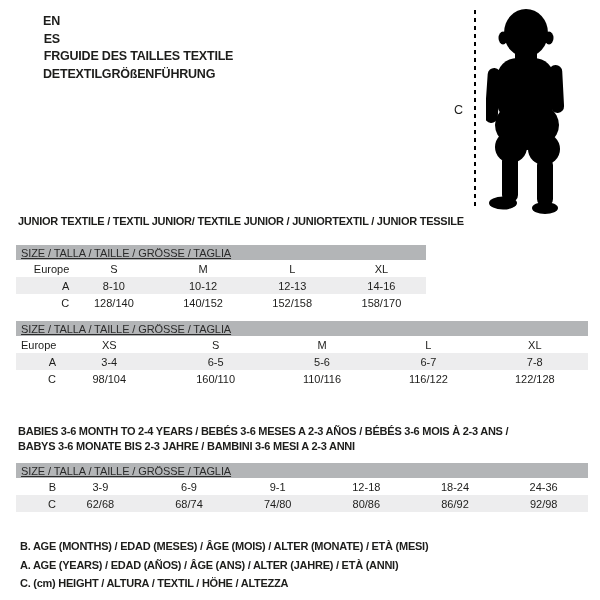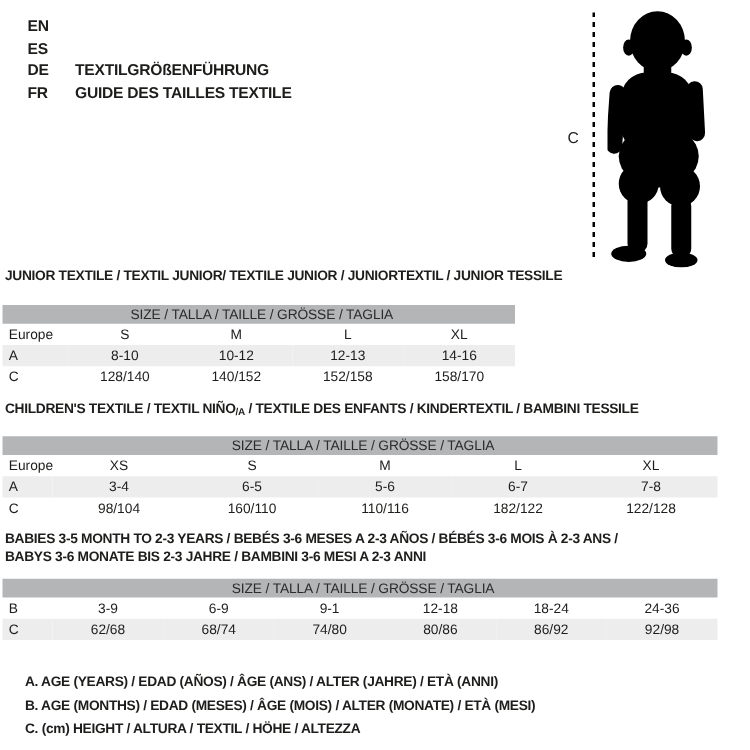--- a/index.html
+++ b/index.html
@@ -12,57 +12,58 @@
   }
   .canvas { position: relative; width: 600px; height: 600px; background: var(--page_bg, #fff); }
 
   
   .lang-block {
     position: absolute; left: 22px; top: 13px;
     font-weight: bold; font-size: 12.5px; line-height: 17.5px;
     letter-spacing: -0.2px;
   }
   .lang-row { display: flex; }
-  .lang-code { width: 38px; flex: 0 0 38px; }
+  .lang-code { width: 38px; flex: 0 0 38px; text-align: right; }
 
   
   .dashed-line {
     position: absolute; left: 474px; top: 10px; width: 2px; height: 197px;
     background: repeating-linear-gradient(180deg, var(--silhouette,#111) 0 4px, transparent 4px 8px);
   }
   .measure-label { position: absolute; left: 454px; top: 103px; font-size: 12.5px; }
   .baby-svg { position: absolute; left: 486px; top: 8px; width: 92px; height: 206px; }
 
   
-  .tbl { position: absolute; left: 2px; }
+  .tbl { position: absolute; left: 16px; }
   .tbl.t1 { top: 215px; width: 410px; }
   .tbl.t2 { top: 321px; width: 572px; }
   .tbl.t3 { top: 424px; width: 572px; }
   .tbl-title {
     font-weight: bold; font-size: 11px; line-height: 13px;
     letter-spacing: -0.25px; margin-left: 2px; white-space: nowrap;
   }
   .t1 .tbl-title { margin-bottom: 14px; }
   .t2 .tbl-title { margin-bottom: 13px; }
   .t3 .tbl-title { line-height: 14.5px; margin-bottom: 10px; }
   .subtxt { font-size: 8px; vertical-align: -2px; }
   .tbl-title2 { white-space: nowrap; }
 
   table.size-table {
     width: 100%; border-collapse: collapse; table-layout: fixed;
     font-size: 11px;
   }
   tr.band th {
     background: var(--band, #b3b5b7);
-    font-weight: normal; text-align: center;
+    font-weight: normal; text-align: left;
     padding: 0 0 0 5px; height: 15px; font-size: 11px; color: #2b2b2b;
     letter-spacing: -0.1px;
+    text-decoration: underline;
   }
   td { text-align: center; padding: 0; height: 17px; font-weight: normal; }
-  td.rowlabel { text-align: left; padding-left: 5px; }
+  td.rowlabel { text-align: right; padding-left: 5px; }
   tr.shaded td { background: var(--row_shaded, #ededee); }
 
   
   .footnotes {
     position: absolute; left: 20px; top: 537px;
     font-weight: bold; font-size: 11px; line-height: 18.5px;
     letter-spacing: -0.25px; white-space: nowrap;
   }
 </style>
 </head>
@@ -71,26 +72,26 @@
 <div class="canvas">
 
   <div class="lang-block">
     <div class="lang-row">
       <span class="lang-code">EN</span>
     </div>
     <div class="lang-row">
       <span class="lang-code">ES</span>
     </div>
     <div class="lang-row">
+      <span class="lang-code">FR</span>
+      <span class="lang-title">GUIDE DES TAILLES TEXTILE</span>
+    </div>
+    <div class="lang-row">
       <span class="lang-code">DE</span>
       <span class="lang-title">TEXTILGRÖßENFÜHRUNG</span>
-    </div>
-    <div class="lang-row">
-      <span class="lang-code">FR</span>
-      <span class="lang-title">GUIDE DES TAILLES TEXTILE</span>
     </div>
   </div>
 
   <div class="dashed-line"></div>
   <span class="measure-label">C</span>
   <svg class="baby-svg" viewBox="0 0 92 206" aria-hidden="true">
     <g fill="#000000">
       <ellipse cx="40" cy="25" rx="22" ry="24"></ellipse>
       <ellipse cx="17" cy="30" rx="4.5" ry="6.5"></ellipse>
       <ellipse cx="63" cy="30" rx="4.5" ry="6.5"></ellipse>
@@ -145,23 +146,20 @@
           <td>128/140</td>
           <td>140/152</td>
           <td>152/158</td>
           <td>158/170</td>
         </tr>
       </tbody>
     </table>
   </section>
 
   <section class="tbl t2">
-    <div class="tbl-title">
-      <span>CHILDREN'S TEXTILE / TEXTIL NIÑO</span><span class="subtxt">/A</span><span> / TEXTILE DES ENFANTS / KINDERTEXTIL / BAMBINI TESSILE</span>
-    </div>
     <table class="size-table">
       <colgroup>
         <col style="width:7%">
           <col style="width:18.6%">
           <col style="width:18.6%">
           <col style="width:18.6%">
           <col style="width:18.6%">
           <col style="width:18.6%">
       </colgroup>
       <thead>
@@ -184,30 +182,30 @@
           <td>6-5</td>
           <td>5-6</td>
           <td>6-7</td>
           <td>7-8</td>
         </tr>
         <tr>
           <td class="rowlabel">C</td>
           <td>98/104</td>
           <td>160/110</td>
           <td>110/116</td>
-          <td>182/122</td>
+          <td>116/122</td>
           <td>122/128</td>
         </tr>
       </tbody>
     </table>
   </section>
 
   <section class="tbl t3">
     <div class="tbl-title">
-      <span>BABIES 3-5 MONTH TO 2-3 YEARS / BEBÉS 3-6 MESES A 2-3 AÑOS / BÉBÉS 3-6 MOIS À 2-3 ANS /</span>
+      <span>BABIES 3-6 MONTH TO 2-4 YEARS / BEBÉS 3-6 MESES A 2-3 AÑOS / BÉBÉS 3-6 MOIS À 2-3 ANS /</span>
       <div class="tbl-title2">BABYS 3-6 MONATE BIS 2-3 JAHRE / BAMBINI 3-6 MESI A 2-3 ANNI</div>
     </div>
     <table class="size-table">
       <colgroup>
         <col style="width:7%">
           <col style="width:15.5%">
           <col style="width:15.5%">
           <col style="width:15.5%">
           <col style="width:15.5%">
           <col style="width:15.5%">
@@ -235,18 +233,18 @@
           <td>74/80</td>
           <td>80/86</td>
           <td>86/92</td>
           <td>92/98</td>
         </tr>
       </tbody>
     </table>
   </section>
 
   <div class="footnotes">
+    <div>B. AGE (MONTHS) / EDAD (MESES) / ÂGE (MOIS) / ALTER (MONATE) / ETÀ (MESI)</div>
     <div>A. AGE (YEARS) / EDAD (AÑOS) / ÂGE (ANS) / ALTER (JAHRE) / ETÀ (ANNI)</div>
-    <div>B. AGE (MONTHS) / EDAD (MESES) / ÂGE (MOIS) / ALTER (MONATE) / ETÀ (MESI)</div>
     <div>C. (cm) HEIGHT / ALTURA / TEXTIL / HÖHE / ALTEZZA</div>
   </div>
 
 </div>
 
 </body></html>

